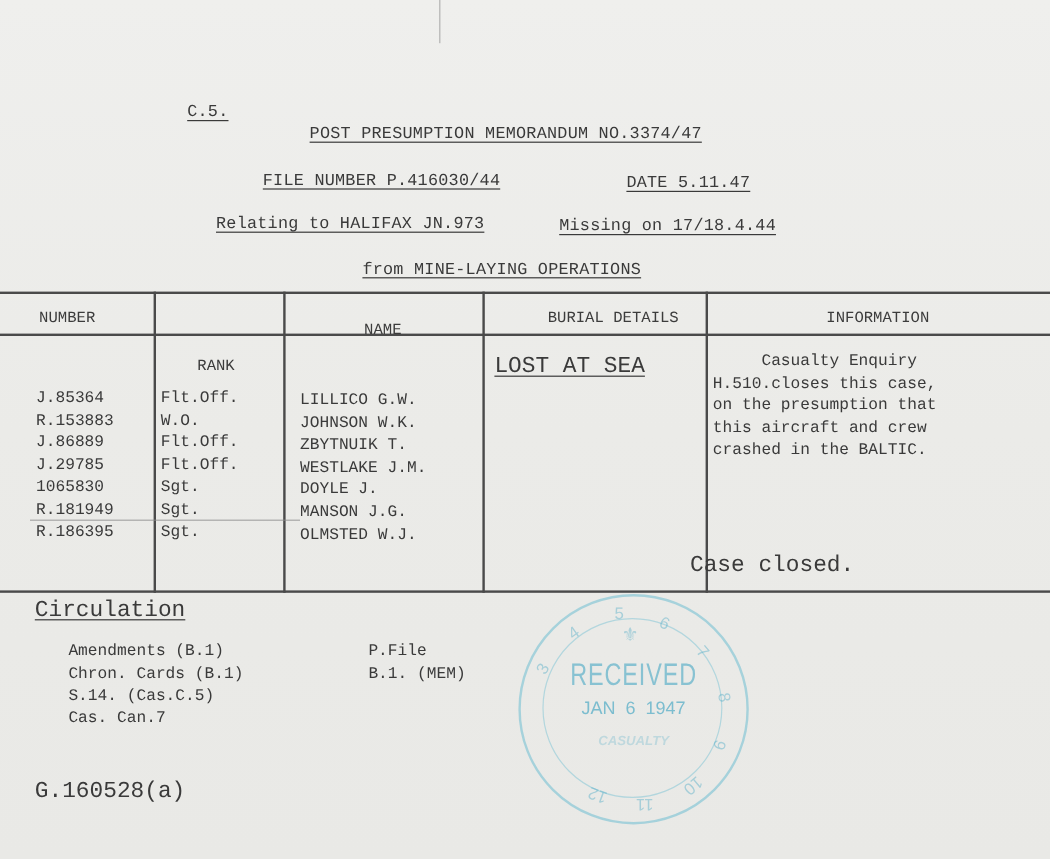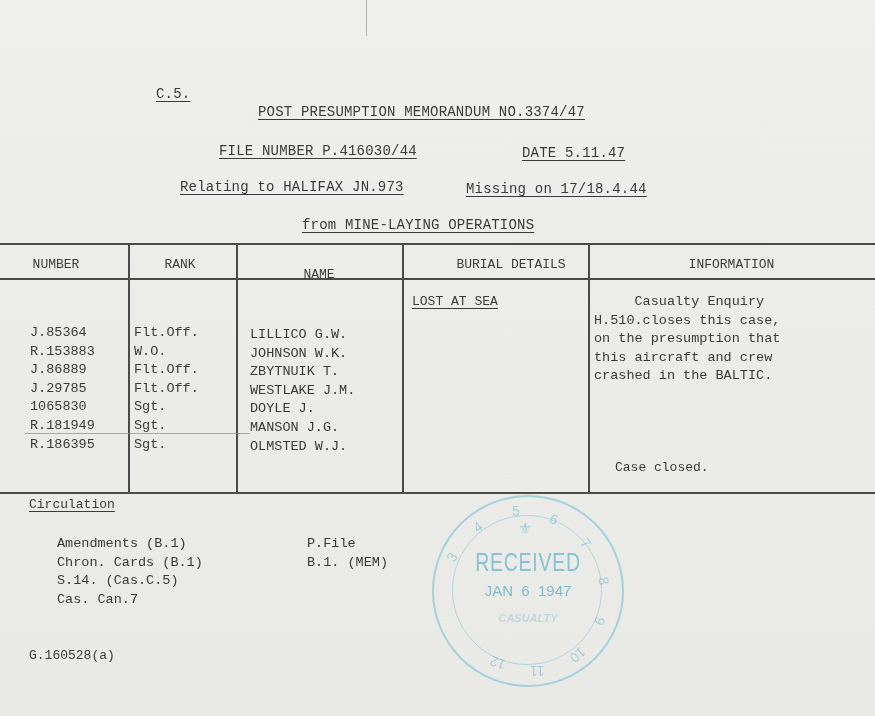--- a/index.html
+++ b/index.html
@@ -24,21 +24,21 @@
     .fold-mark {
       position: absolute;
       left: 366px; top: 0;
       width: 1px; height: 36px;
       background: #9a9a9a;
       opacity: 0.7;
     }
     .abs { position: absolute; white-space: pre; }
     .ul { text-decoration: underline; text-underline-offset: 3px; }
     .t14 { font-size: 14px; letter-spacing: 0.2px; }
-    .t13 { font-size: 13px; }
+    .t13 { font-size: 19px; }
 
     
     .tbl {
       position: absolute;
       left: 0; top: 243px;
       width: 875px; height: 251px;
     }
     .hline {
       position: absolute; left: 0; width: 875px; height: 2px;
       background: #4a4a4a;
@@ -142,21 +142,21 @@
     <div class="hline" style="top:0;"></div>
     <div class="hline" style="top:35px;"></div>
     <div class="hline" style="top:249px;"></div>
 
     <div class="vline" style="left:128px; top:0; height:251px;"></div>
     <div class="vline" style="left:236px; top:0; height:251px;"></div>
     <div class="vline" style="left:402px; top:0; height:251px;"></div>
     <div class="vline" style="left:588px; top:0; height:251px;"></div>
 
     <div class="th" style="left:0; width:112px;">NUMBER</div>
-    <div class="th" style="left:128px; width:104px;">RANK</div>
+    <div class="th" style="left:128px; width:104px;margin-top:40px;">RANK</div>
     <div class="th" style="left:236px; width:166px;margin-top:10px;">NAME</div>
     <div class="th" style="left:402px; width:218px;">BURIAL DETAILS</div>
     <div class="th" style="left:588px; width:287px;">INFORMATION</div>
   </div>
 
   <div class="cell-col" style="left:30px; top:324px;">
     <div>J.85364</div>
     <div>R.153883</div>
     <div>J.86889</div>
     <div>J.29785</div>
@@ -189,21 +189,21 @@
 
   <div class="abs t13 ul" style="left:412px; top:294px;">LOST AT SEA</div>
 
   <div class="cell-col" style="left:594px; top:293px;">
     <div>     Casualty Enquiry</div>
     <div>H.510.closes this case,</div>
     <div>on the presumption that</div>
     <div>this aircraft and crew</div>
     <div>crashed in the BALTIC.</div>
   </div>
-  <div class="abs t13" style="left:615px; top:460px;">Case closed.</div>
+  <div class="abs t13" style="left:575px; top:460px;">Case closed.</div>
 
   <div class="abs t13 ul" style="left:29px; top:497px;">Circulation</div>
   <div class="cell-col" style="left:57px; top:535px;">
     <div>Amendments (B.1)</div>
     <div>Chron. Cards (B.1)</div>
     <div>S.14. (Cas.C.5)</div>
     <div>Cas. Can.7</div>
   </div>
   <div class="cell-col" style="left:307px; top:535px;">
     <div>P.File</div>

